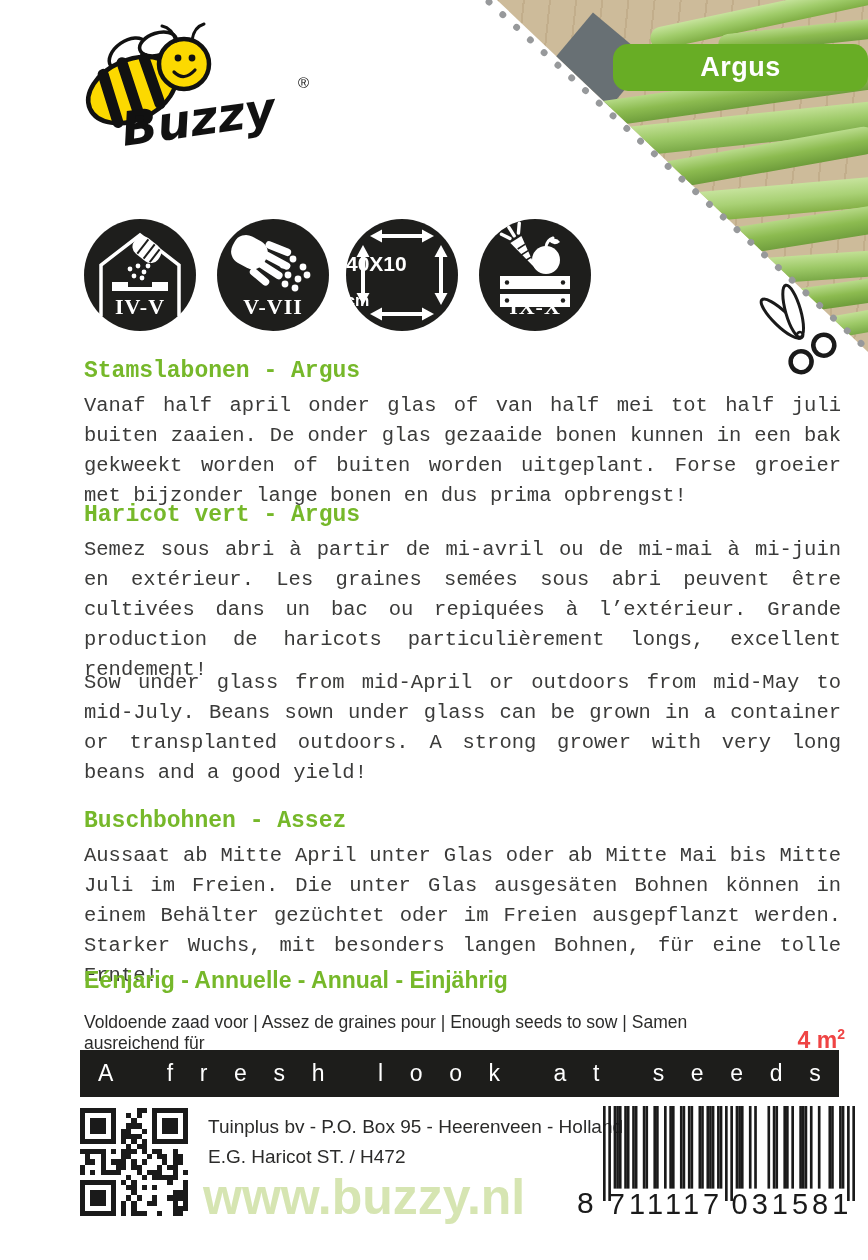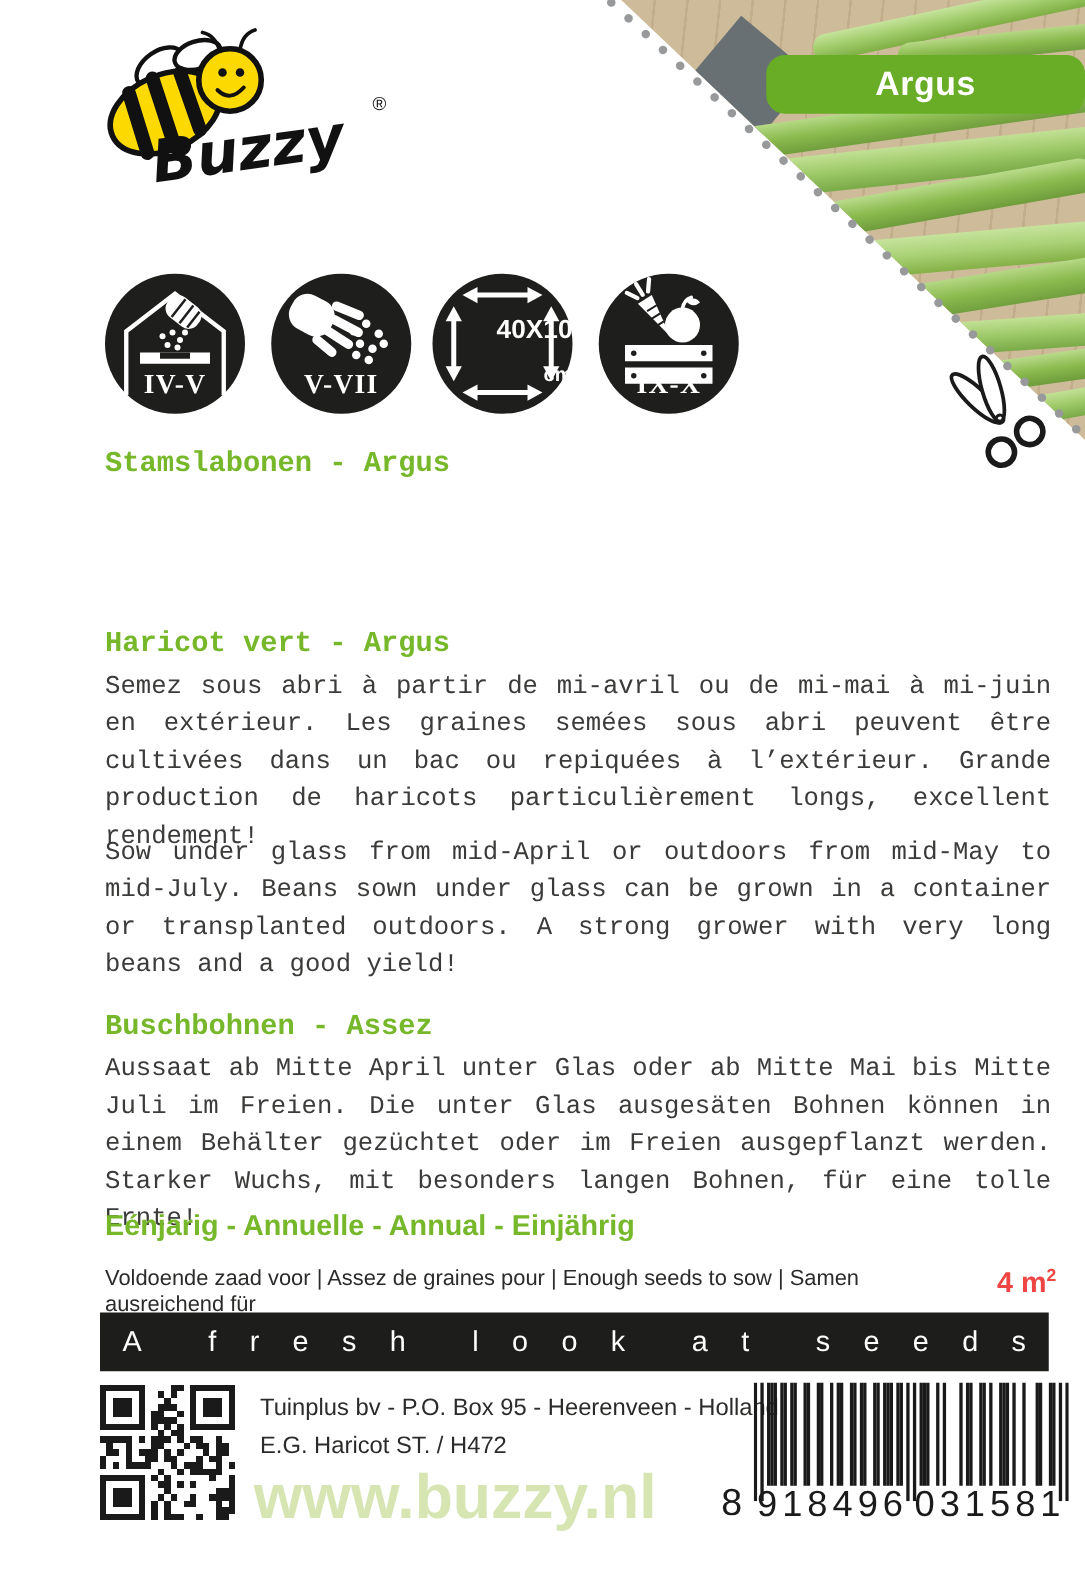--- a/index.html
+++ b/index.html
@@ -35,35 +35,35 @@
   .argus-band span{color:#fff;font-weight:bold;font-size:27px;letter-spacing:.5px;}
 
   .cutline{position:absolute;left:0;top:0;pointer-events:none;}
   .scissors{position:absolute;left:745px;top:282px;}
 
   
   .icon-circle{position:absolute;top:219px;width:112px;height:112px;border-radius:50%;background:#1e1e1c;}
   .ic1{left:84px;}  .ic2{left:217px;}  .ic3{left:346px;}  .ic4{left:479px;}
   .icon-label{position:absolute;left:0;width:100%;text-align:center;top:75px;color:#fff;
               font-family:"Liberation Serif",serif;font-weight:bold;font-size:22px;letter-spacing:1px;}
-  .spacing-text{position:absolute;left:0;width:100%;text-align:right;color:#fff;font-weight:bold;}
+  .spacing-text{position:absolute;left:0;width:100%;text-align:left;color:#fff;font-weight:bold;}
   .sp1{top:33px;font-size:21px;}
   .sp2{top:57px;font-size:16px;margin-top:16px;}
 
   
   .section{position:absolute;left:84px;width:757px;font-family:Liberation Mono, monospace;}
   .section h2{margin:0 0 7px 0;font-size:23px;font-weight:bold;color:#76b82a;}
   .section p{margin:0;font-size:20.5px;line-height:30px;text-align:justify;color:#3b3b3a;}
   .sec-nl{top:358px;} .sec-fr{top:502px;} .sec-en{top:668px;} .sec-de{top:808px;}
 
   .lifecycle{position:absolute;left:84px;top:967px;width:757px;
              font-size:23px;font-weight:bold;color:#76b82a;}
 
   .seeds-row{position:absolute;left:84px;top:1012px;width:761px;display:flex;
-             align-items:flex-start;justify-content:space-between;gap:20px;}
+             align-items:flex-end;justify-content:space-between;gap:20px;}
   .seeds-text{font-size:17.5px;color:#2b2b2a;}
   .seeds-amount{color:#ef4444;font-weight:bold;font-size:23px;white-space:nowrap;}
   .seeds-amount sup{font-size:14px;}
 
   
   .tagline-bar{position:absolute;left:80px;top:1050px;width:759px;height:47px;background:#1d1d1b;
                display:flex;align-items:center;padding:0 18px;box-sizing:border-box;}
   .letterspread{display:flex;justify-content:space-between;width:100%;color:#fff;font-size:23px;}
 
   
@@ -218,20 +218,21 @@
           <circle cx="84" cy="63.5" r="2.2"></circle>
         <circle cx="28" cy="81.5" r="2.2"></circle>
           <circle cx="84" cy="81.5" r="2.2"></circle>
       </g>
     </svg>
     <span class="icon-label">IX-X</span>
   </div>
 
   <div class="section sec-nl">
     <h2>Stamslabonen - Argus</h2>
+    <p>Vanaf half april onder glas of van half mei tot half juli buiten zaaien. De onder glas gezaaide bonen kunnen in een bak gekweekt worden of buiten worden uitgeplant. Forse groeier met bijzonder lange bonen en dus prima opbrengst!</p>
   </div>
   <div class="section sec-fr">
     <h2>Haricot vert - Argus</h2>
     <p>Semez sous abri à partir de mi-avril ou de mi-mai à mi-juin en extérieur. Les graines semées sous abri peuvent être cultivées dans un bac ou repiquées à l’extérieur. Grande production de haricots particulièrement longs, excellent rendement!</p>
   </div>
   <div class="section sec-en">
     <p>Sow under glass from mid-April or outdoors from mid-May to mid-July. Beans sown under glass can be grown in a container or transplanted outdoors. A strong grower with very long beans and a good yield!</p>
   </div>
   <div class="section sec-de">
     <h2>Buschbohnen - Assez</h2>
@@ -549,18 +550,18 @@
         <rect x="81" y="0" width="1" height="80" fill="#1a1a1a"></rect>
         <rect x="85" y="0" width="1" height="80" fill="#1a1a1a"></rect>
         <rect x="86" y="0" width="1" height="80" fill="#1a1a1a"></rect>
         <rect x="89" y="0" width="1" height="80" fill="#1a1a1a"></rect>
         <rect x="90" y="0" width="1" height="80" fill="#1a1a1a"></rect>
         <rect x="92" y="0" width="1" height="92" fill="#1a1a1a"></rect>
         <rect x="94" y="0" width="1" height="92" fill="#1a1a1a"></rect>
       </svg>
     <span class="bc-lead">8</span>
     <div class="bc-digits">
-      <span>918496</span>
+      <span>711117</span>
       <span>031581</span>
     </div>
   </div>
 
 </div>
 
 </body></html>

